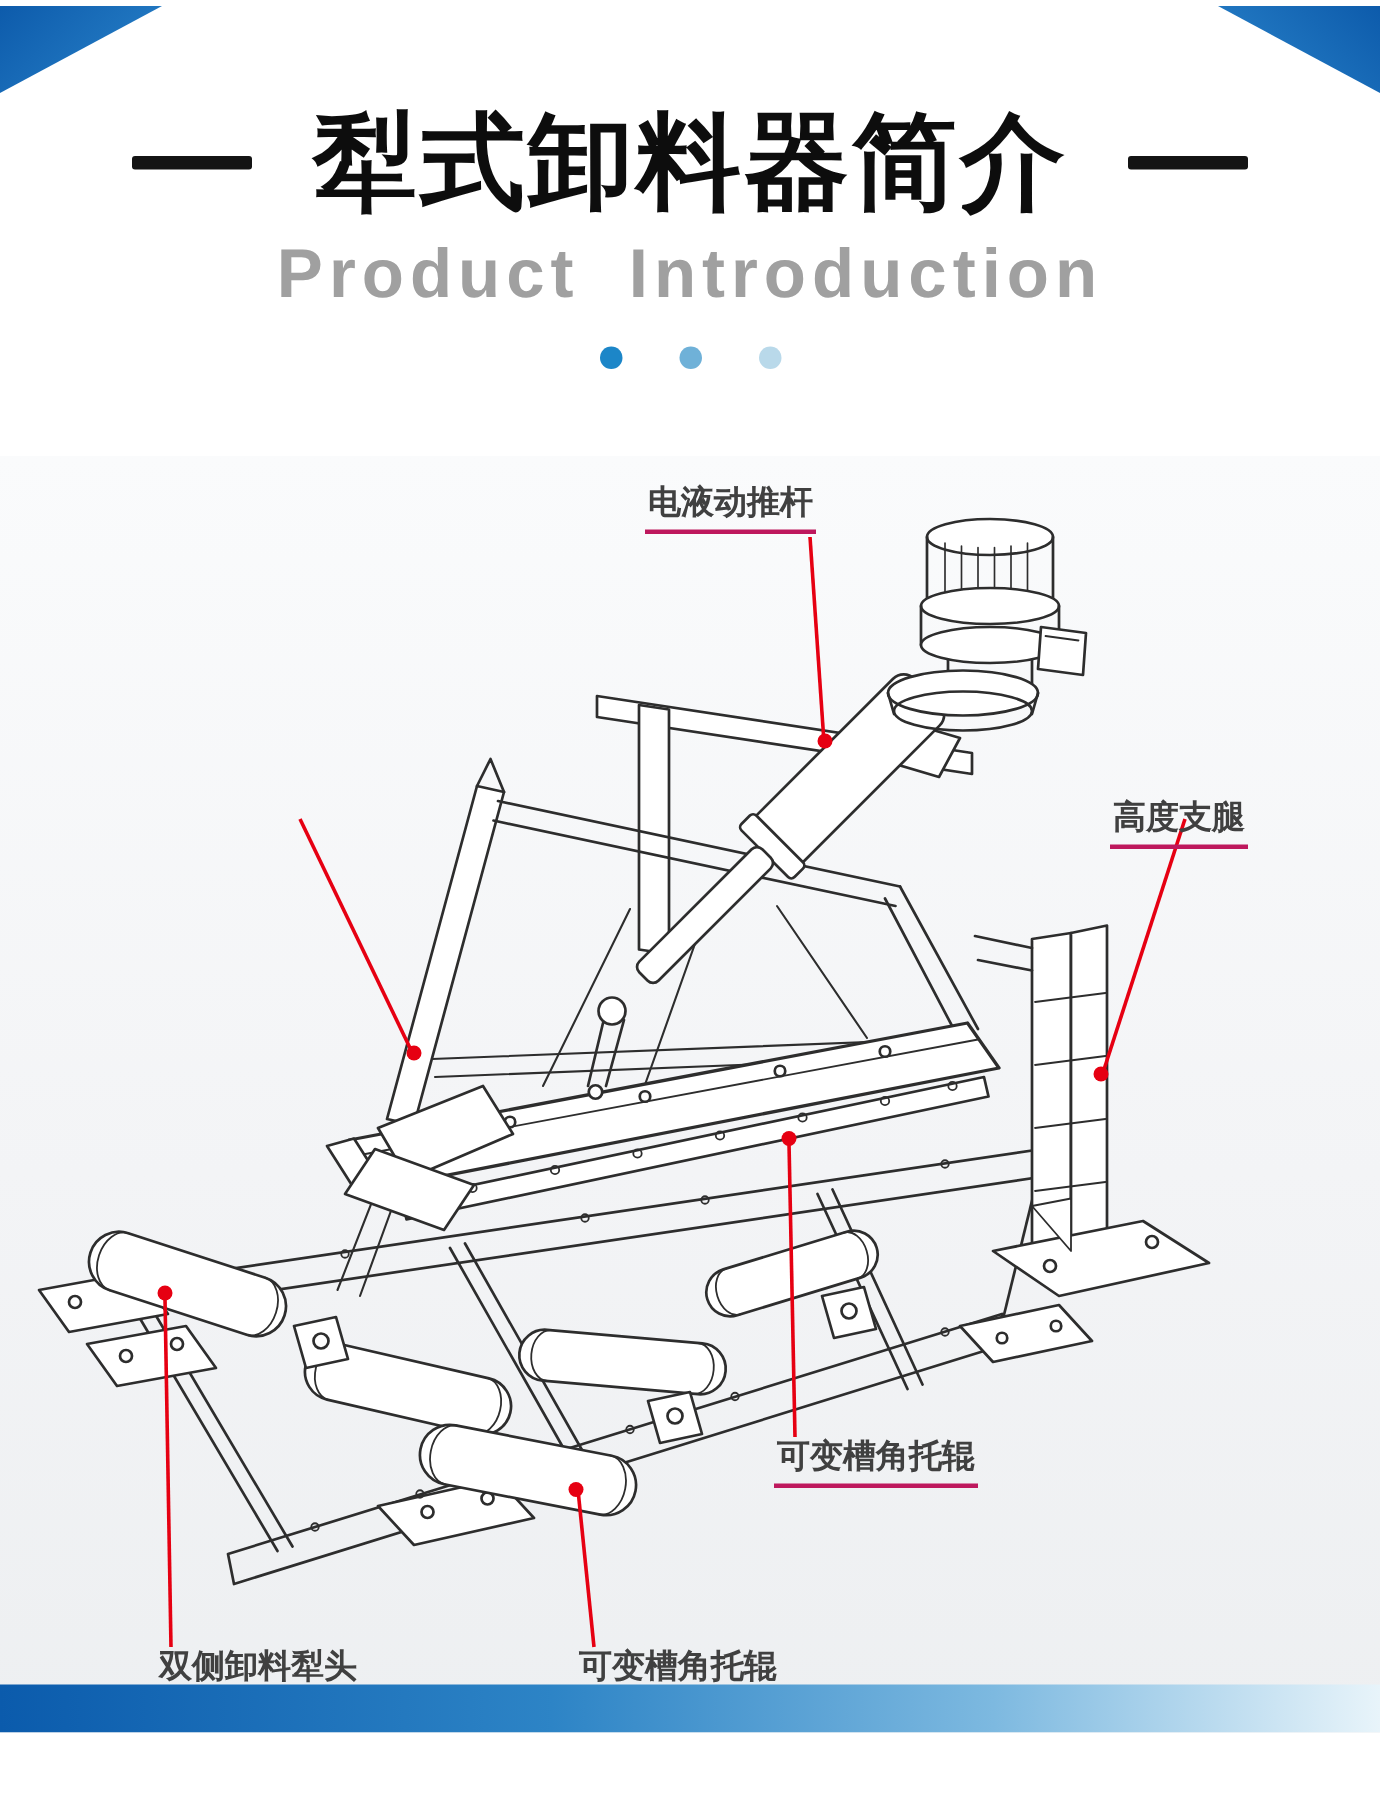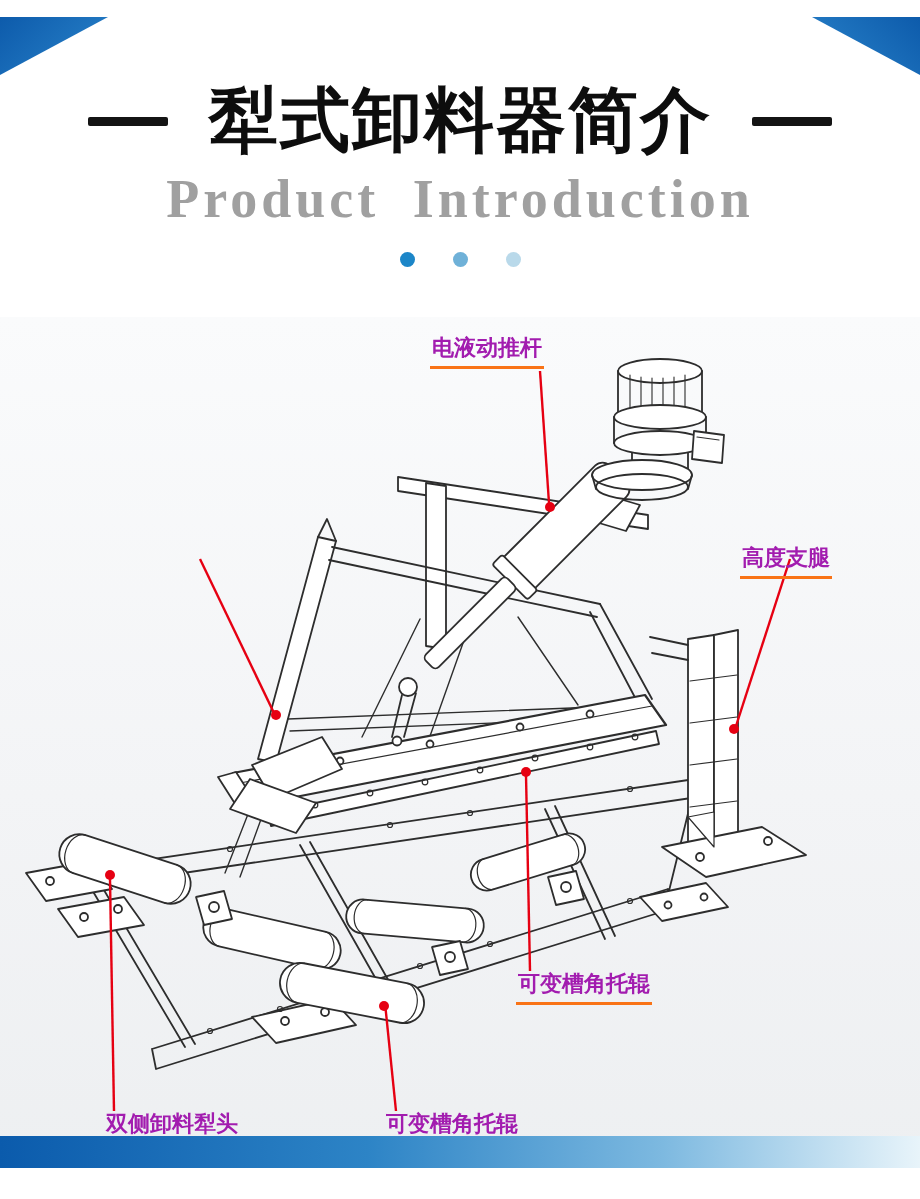--- a/index.html
+++ b/index.html
@@ -1,22 +1,22 @@
 <!DOCTYPE html>
 <html><head>
 <meta charset="utf-8">
 <style>
   html,body{margin:0;padding:0;background:#ffffff;}
   .page{
     position:relative;
     width:920px;height:1151px;
-    margin:17px auto;
+    margin:4px auto;
     background:#ffffff;
     overflow:hidden;
-    font-family:Liberation Serif, serif;
+    font-family:Liberation Sans, sans-serif;
   }
   
   .corner{position:absolute;top:0;width:108px;height:58px;}
   .corner-left{
     left:0;
     background:linear-gradient(135deg,#0d5bab,#2a84cb);
     clip-path:polygon(0 0,100% 0,0 100%);
   }
   .corner-right{
     right:0;
@@ -27,41 +27,41 @@
   .header{padding-top:64px;text-align:center;}
   .title-row{display:flex;align-items:center;justify-content:center;gap:40px;}
   .title-dash{width:80px;height:9px;background:#141414;border-radius:2px;}
   .page-title{
     margin:0;
     font-size:70px;font-weight:900;color:#0d0d0d;
     letter-spacing:2px;line-height:1.15;
   }
   .subtitle{
     margin-top:6px;
-    font-size:54px;font-weight:700;color:#a0a0a0;
+    font-size:46px;font-weight:700;color:#a0a0a0;
     letter-spacing:4px;word-spacing:16px;
   }
   .dots-row{margin-top:22px;display:flex;justify-content:center;gap:38px;}
   .dot{width:15px;height:15px;border-radius:50%;}
   .dot-1{background:#1c86c8;}
   .dot-2{background:#6fb1d8;}
   .dot-3{background:#b9d9ea;}
   
   .diagram-bg{
     position:absolute;left:0;top:300px;width:920px;height:867px;
     background:linear-gradient(180deg,#fafbfc 0%,#f3f4f6 55%,#edeff1 100%);
   }
   .diagram-svg{position:absolute;left:0;top:300px;}
   
   .callout-label{
     position:absolute;
-    font-size:22px;font-weight:700;color:#a21caf;
+    font-size:22px;font-weight:700;color:#404040;
     line-height:1.2;
     padding:0 2px 5px 2px;
-    border-bottom:3px solid #f97316;
+    border-bottom:3px solid #be185d;
     white-space:nowrap;
   }
   
   .bottom-bar{
     position:absolute;left:0;bottom:0;width:920px;height:32px;
     background:linear-gradient(90deg,#0b5bac 0%,#2d84c6 40%,#7db9e0 72%,#e8f4fa 100%);
   }
 </style>
 </head>
 <body>

